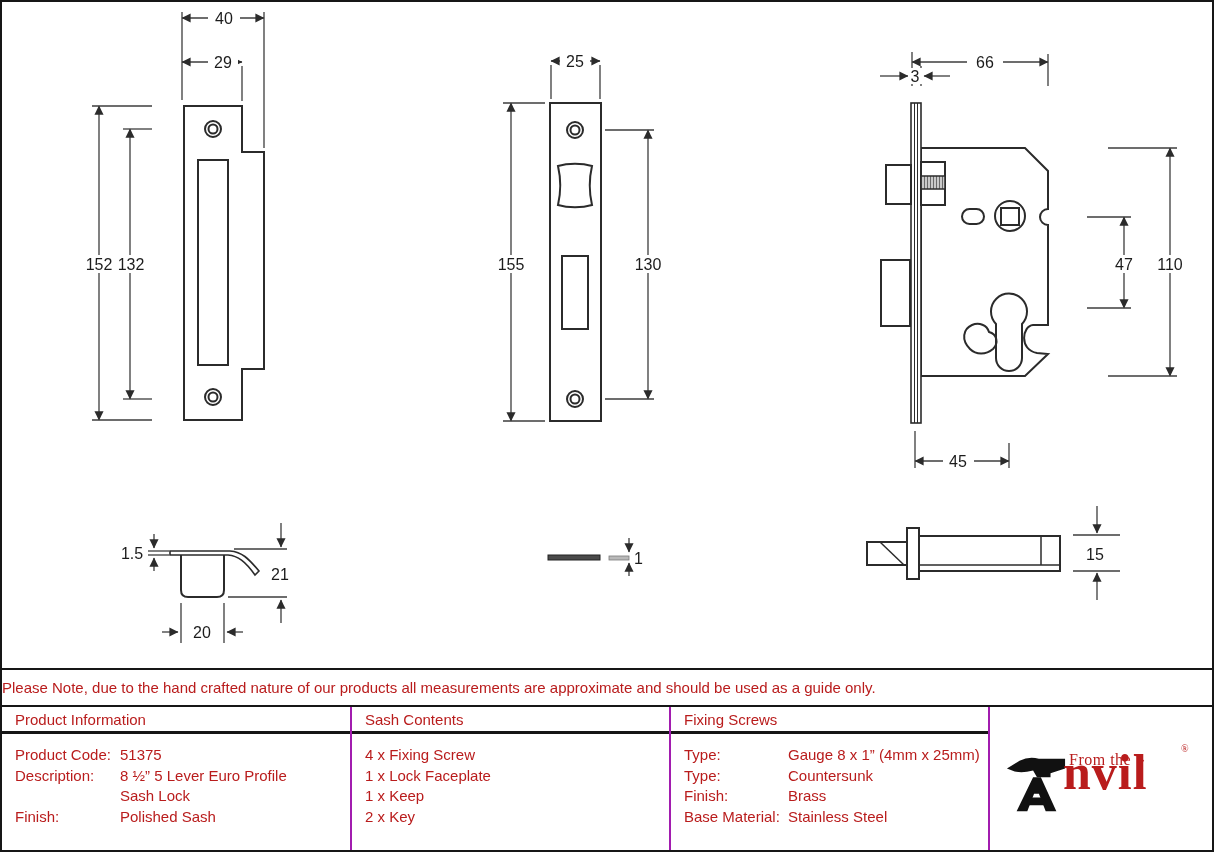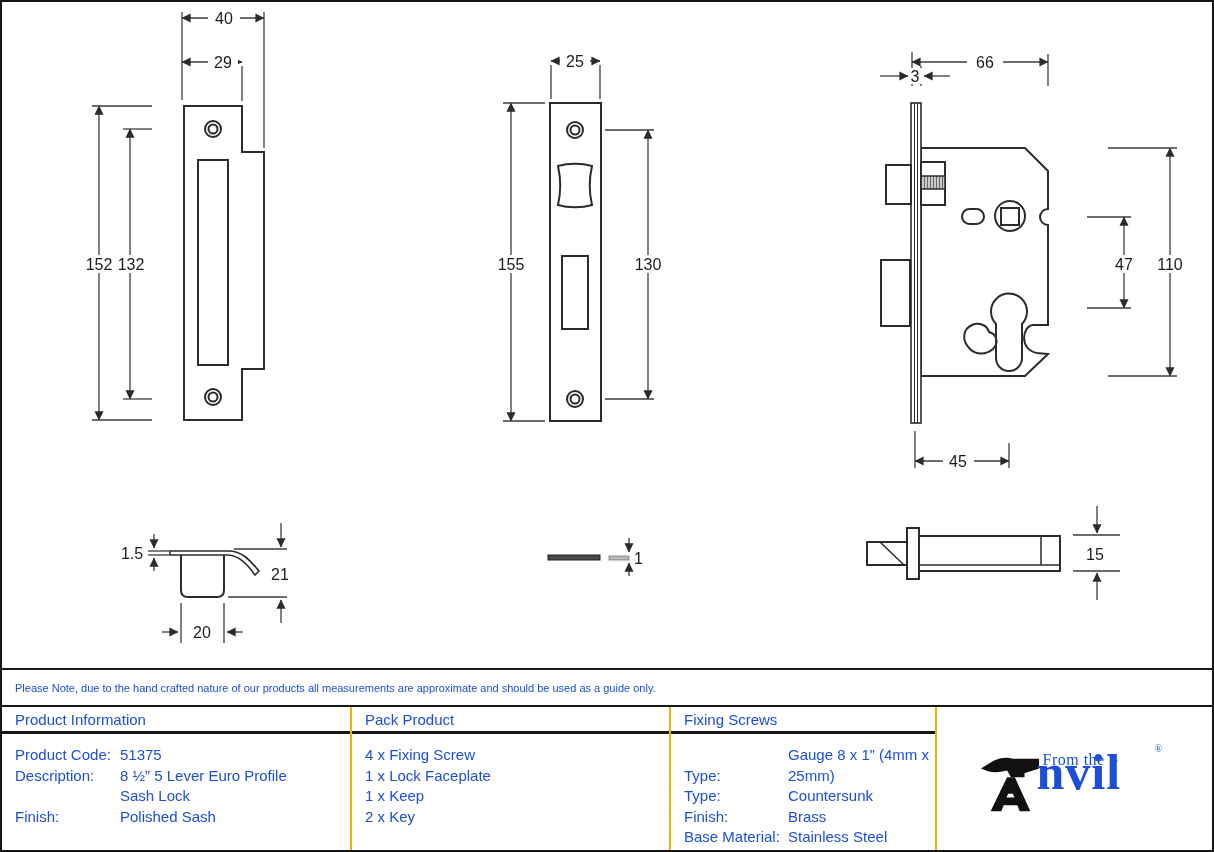--- a/index.html
+++ b/index.html
@@ -1,36 +1,36 @@
 <!DOCTYPE html>
 <html><head>
 <meta charset="utf-8">
 <style>
   html,body { margin:0; padding:0; background:#888; }
   * { box-sizing:border-box; }
   .sheet {
     position:relative; width:1214px; height:852px; margin:0 auto;
     background:#ffffff; border:2px solid #161616; overflow:hidden;
-    font-family:"Liberation Sans", sans-serif; color:#1d4ed8;
+    font-family:"Liberation Sans", sans-serif; color:#b91c1c;
   }
   .drawing-svg { position:absolute; top:0; left:0; }
   .dim-text { font-family:"Liberation Sans", sans-serif; font-size:16px; fill:#1c1c1c; }
   .note-bar {
     position:absolute; top:666px; left:0; width:100%; height:37px;
     border-top:2px solid #161616; display:flex; align-items:center;
-    padding-left:13px; font-size:11px;
+    font-size:15px;
   }
   .spec-table {
     position:absolute; top:703px; left:0; width:100%; bottom:0;
     border-top:2px solid #161616; display:flex;
   }
-  .col { border-right:2px solid #eab308; height:100%; }
+  .col { border-right:2px solid #a21caf; height:100%; }
   .col-product  { width:350px; }
   .col-pack     { width:319px; }
-  .col-screws   { width:266px; }
+  .col-screws   { width:319px; }
   .col-logo     { flex:1; border-right:none; display:flex; align-items:center; justify-content:center; }
   .col-header {
     height:27px; border-bottom:3px solid #161616; display:flex; align-items:center;
     padding-left:13px; font-size:15px;
   }
   .col-body { padding:11px 6px 0 13px; font-size:15px; line-height:20.5px; }
   .kv { display:flex;align-items:flex-end; }
   .kv .k { flex:0 0 105px; }
   .col-screws .kv .k { flex:0 0 104px; }
   .pack-item { display:block; }
@@ -254,21 +254,21 @@
           <span class="v">Sash Lock</span>
         </div>
         <div class="kv">
           <span class="k">Finish:</span>
           <span class="v">Polished Sash</span>
         </div>
       </div>
     </div>
 
     <div class="col col-pack">
-      <div class="col-header">Pack Product</div>
+      <div class="col-header">Sash Contents</div>
       <div class="col-body">
         <span class="pack-item">4 x Fixing Screw</span>
         <span class="pack-item">1 x Lock Faceplate</span>
         <span class="pack-item">1 x Keep</span>
         <span class="pack-item">2 x Key</span>
       </div>
     </div>
 
     <div class="col col-screws">
       <div class="col-header">Fixing Screws</div>

